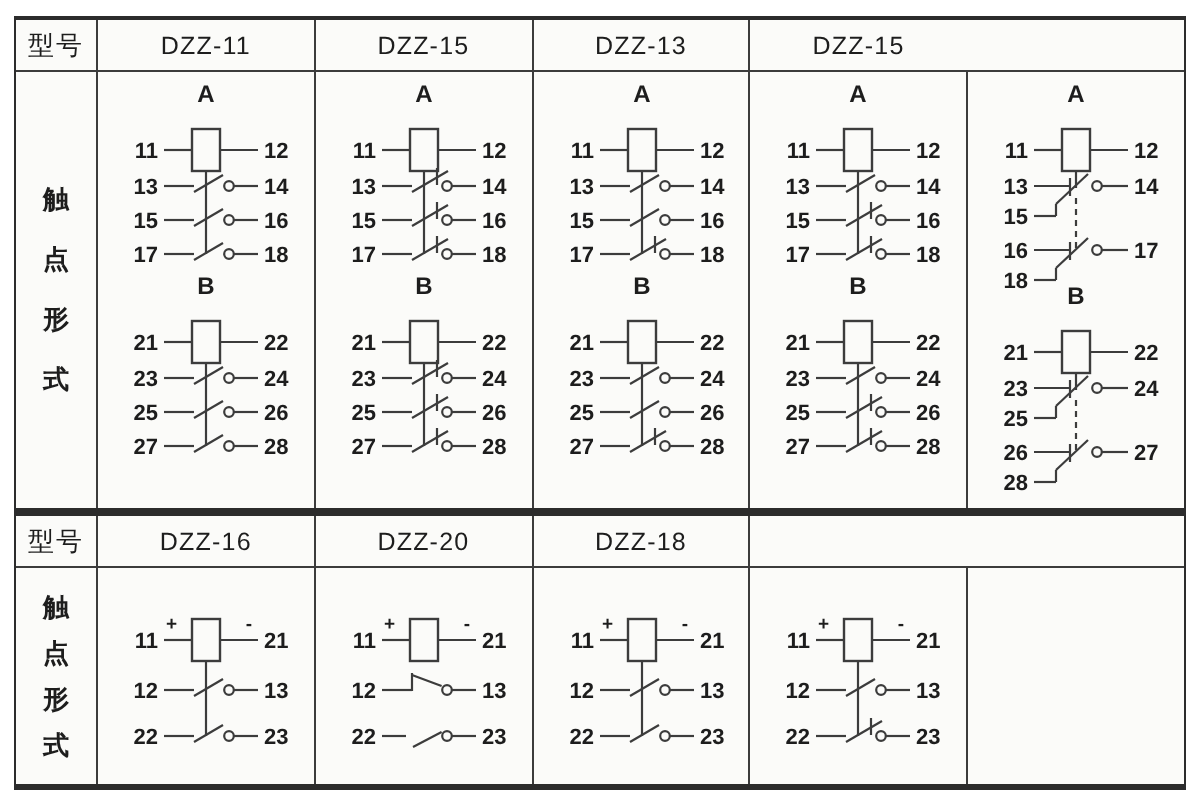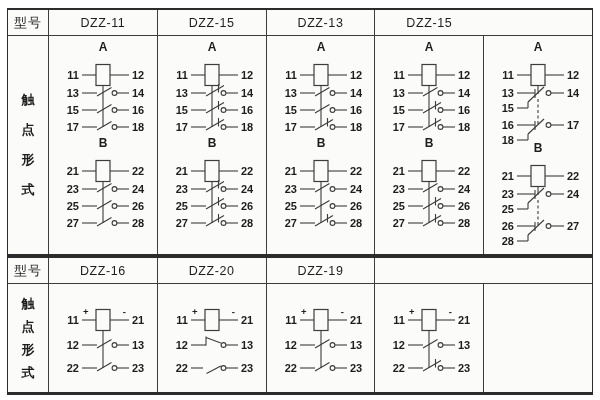--- a/index.html
+++ b/index.html
@@ -332,21 +332,21 @@
         </svg>
       </div>
   </div>
 
   <div class="divider"></div>
 
   <div class="row hrow">
     <div class="cell cnh">型号</div>
     <div class="cell">DZZ-16</div>
     <div class="cell">DZZ-20</div>
-    <div class="cell">DZZ-19</div>
+    <div class="cell">DZZ-18</div>
     <div class="cell"></div>
   </div>
 
   <div class="row crow2">
     <div class="cell vhead s2">
       <span>触</span>
       <span>点</span>
       <span>形</span>
       <span>式</span>
     </div>

